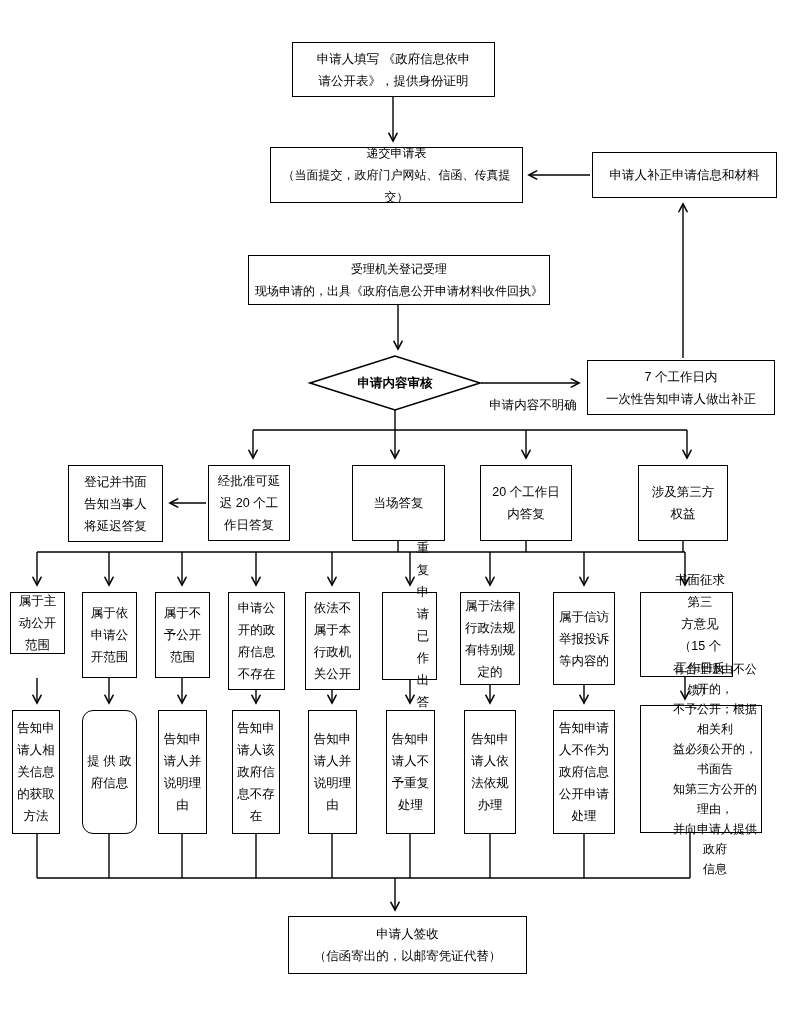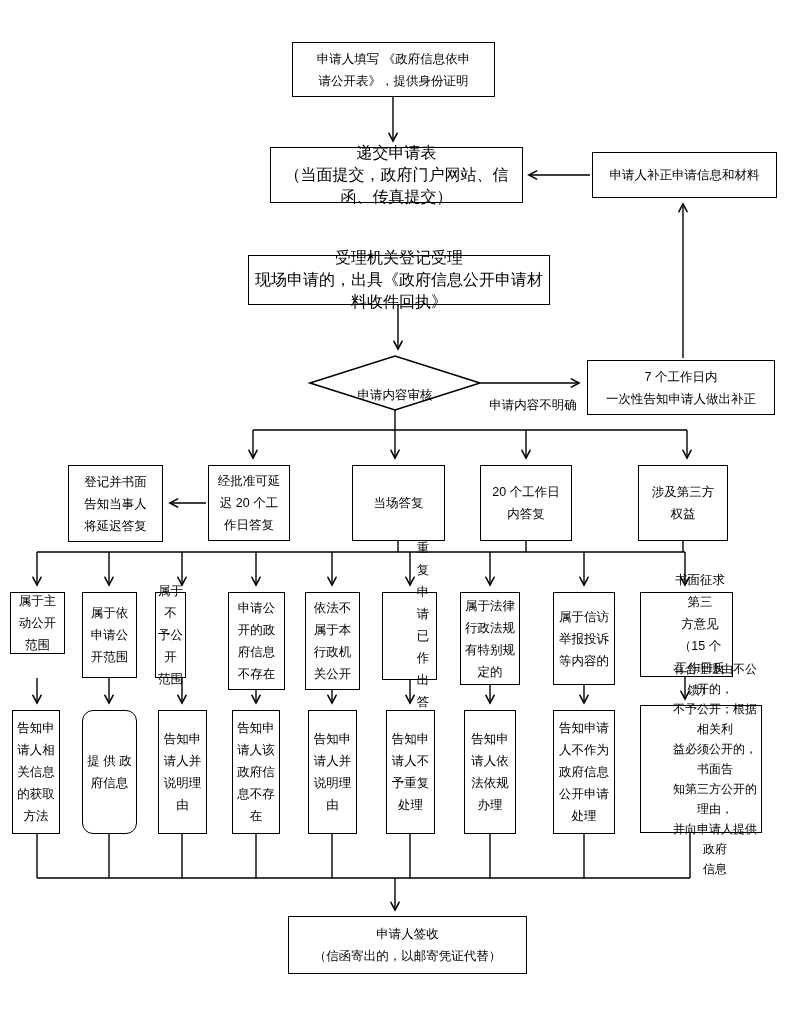--- a/index.html
+++ b/index.html
@@ -6,21 +6,21 @@
   #canvas{
     position:relative;width:793px;height:1013px;background:#ffffff;overflow:hidden;
     font-family:"Liberation Sans","DejaVu Sans",sans-serif;color:#000;
   }
   #wires{position:absolute;left:0;top:0;width:793px;height:1013px;}
   .node{
     position:absolute;box-sizing:border-box;border:1.6px solid #000;background:#fff;
     display:flex;align-items:center;justify-content:center;text-align:center;
     white-space:pre-line;font-size:12.5px;line-height:22px;padding:1px;
   }
-  .sm{font-size:16px;}
+  .sm{font-size:12px;}
   .thin{font-size:12px;line-height:20px;padding-left:29px;}
   .floating{
     position:absolute;box-sizing:border-box;background:transparent;border:none;
     display:flex;align-items:center;justify-content:center;text-align:center;
     white-space:pre-line;font-size:12.5px;line-height:20px;
   }
 </style>
 </head>
 <body>
 
@@ -92,21 +92,21 @@
 请公开表》，提供身份证明</div>
 
   <div class="node sm" style="left:270px;top:147px;width:253px;height:56px;">递交申请表
 （当面提交，政府门户网站、信函、传真提交）</div>
 
   <div class="node" style="left:592px;top:152px;width:185px;height:46px;">申请人补正申请信息和材料</div>
 
   <div class="node sm" style="left:248px;top:255px;width:302px;height:50px;">受理机关登记受理
 现场申请的，出具《政府信息公开申请材料收件回执》</div>
 
-  <div class="floating" style="left:330px;top:384px;width:130px;height:22px;">申请内容审核</div>
+  <div class="floating" style="left:330px;top:372px;width:130px;height:22px;font-weight:bold;">申请内容审核</div>
 
   <div class="floating" style="left:487px;top:396px;width:92px;height:18px;">申请内容不明确</div>
 
   <div class="node" style="left:587px;top:360px;width:188px;height:55px;">7 个工作日内
 一次性告知申请人做出补正</div>
 
   <div class="node" style="left:68px;top:465px;width:95px;height:77px;">登记并书面
 告知当事人
 将延迟答复</div>
   <div class="node" style="left:208px;top:465px;width:82px;height:76px;">经批准可延
@@ -117,21 +117,21 @@
 内答复</div>
   <div class="node" style="left:638px;top:465px;width:90px;height:76px;">涉及第三方
 权益</div>
 
   <div class="node" style="left:10px;top:592px;width:55px;height:62px;">属于主
 动公开
 范围</div>
   <div class="node" style="left:82px;top:592px;width:55px;height:86px;">属于依
 申请公
 开范围</div>
-  <div class="node" style="left:155px;top:592px;width:31px;height:86px;">属于不
+  <div class="node" style="left:155px;top:592px;width:55px;height:86px;">属于不
 予公开
 范围</div>
   <div class="node" style="left:228px;top:592px;width:57px;height:98px;">申请公
 开的政
 府信息
 不存在</div>
   <div class="node" style="left:305px;top:592px;width:55px;height:98px;">依法不
 属于本
 行政机
 关公开</div>

